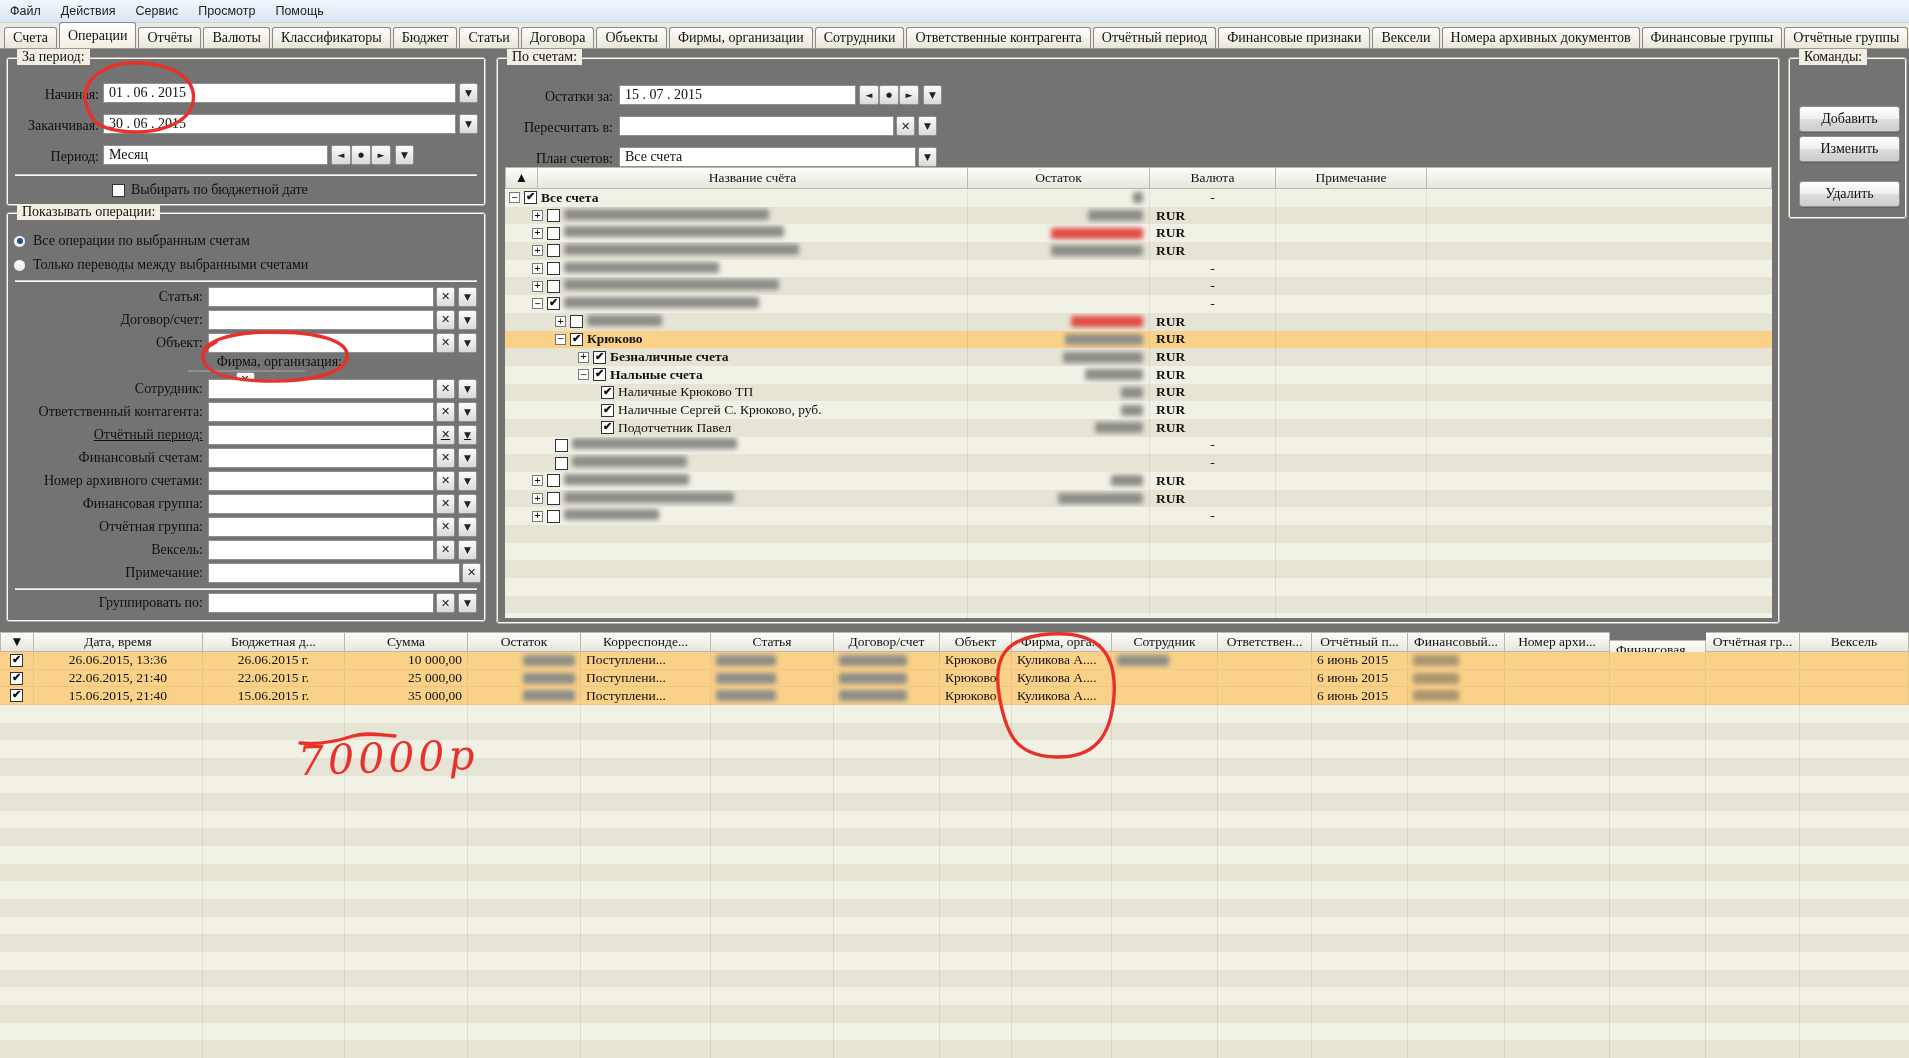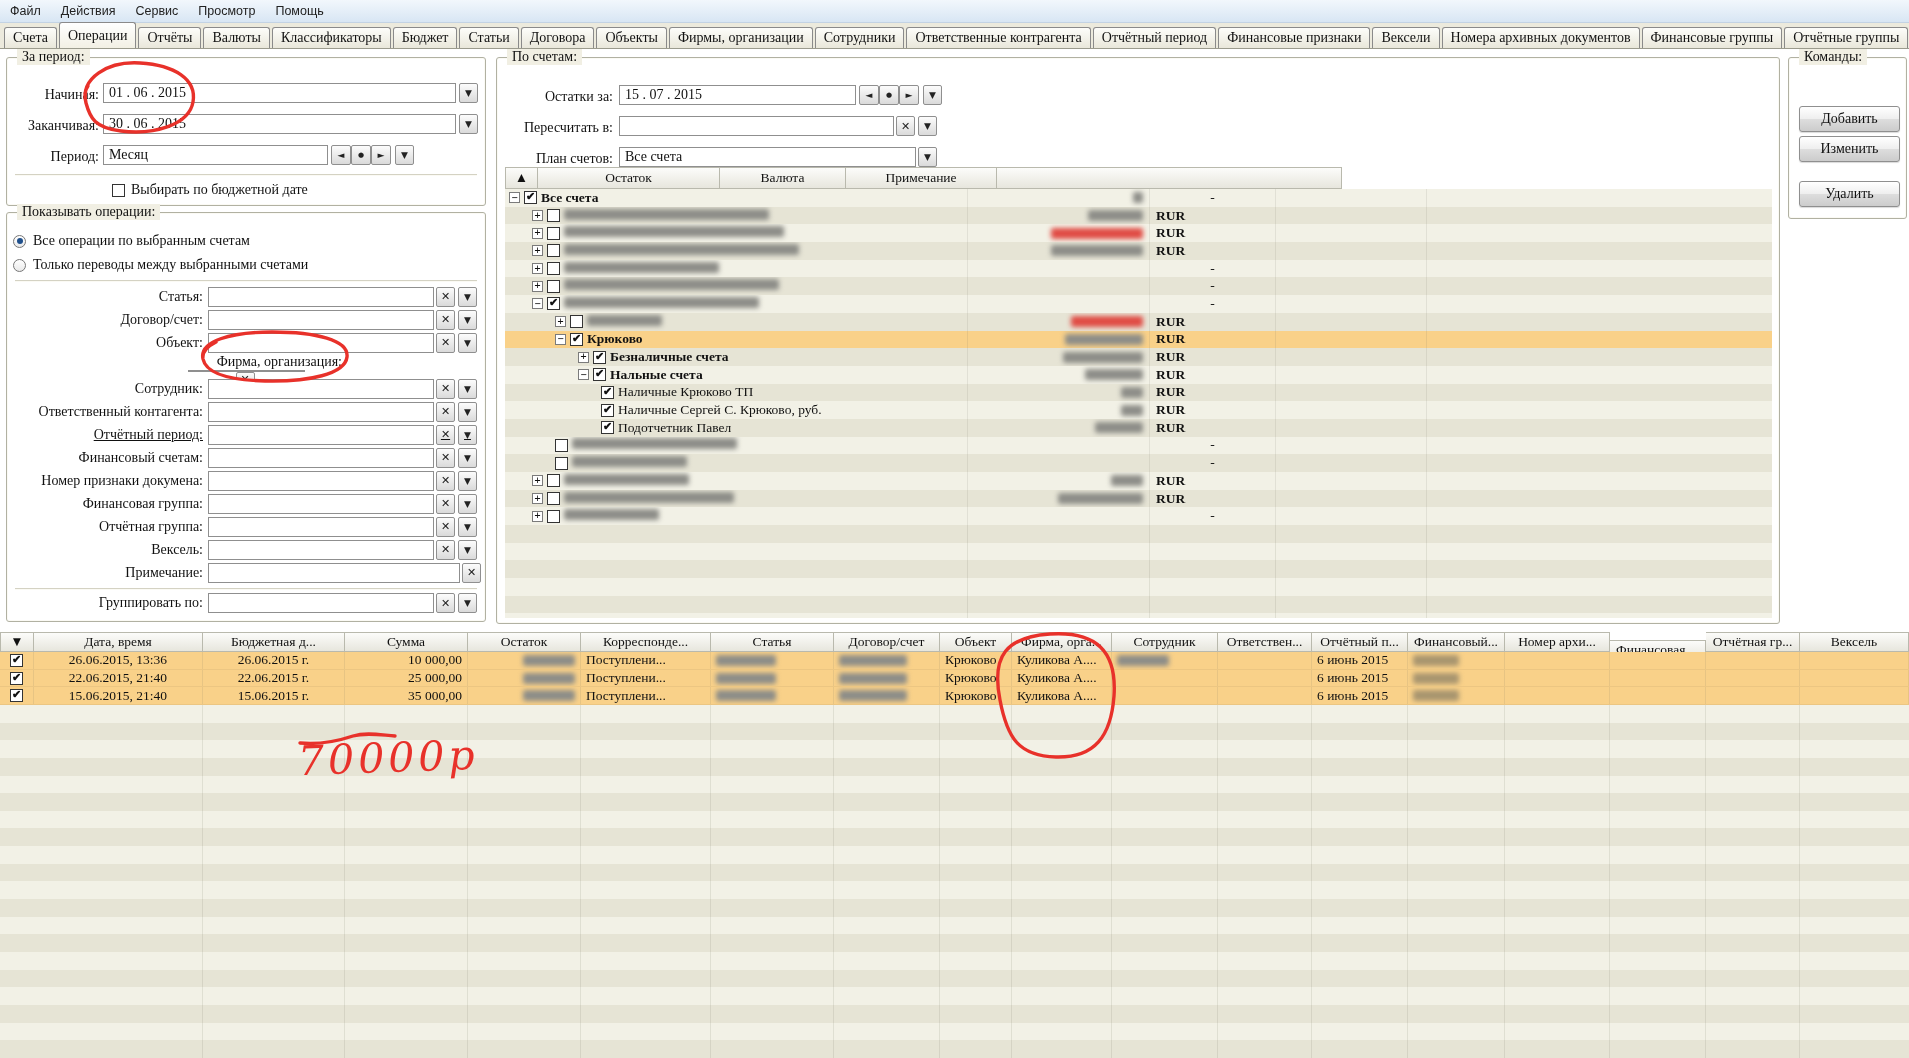--- a/index.html
+++ b/index.html
@@ -1,16 +1,16 @@
 <!DOCTYPE html>
 <html><head>
 <meta charset="utf-8">
 <style>
   html,body{margin:0;padding:0;background:#888;}
-  #app{position:relative;width:1909px;height:1058px;background:#ffffff;overflow:hidden;
+  #app{position:relative;width:1909px;height:1058px;background:#737373;overflow:hidden;
        font-family:"Liberation Serif", serif;color:#111;font-size:14px;}
   
   #menubar{position:absolute;left:0;top:0;width:100%;height:22px;
     background:linear-gradient(#f2f7fc,#d8e6f4);border-bottom:1px solid #c3d3e4;
     display:flex;align-items:center;font-family:"Liberation Sans",sans-serif;font-size:12.5px;color:#222;}
   .menu-item{padding:0 10px;height:100%;display:flex;align-items:center;cursor:default;}
   
   #tabbar{position:absolute;left:0;top:23px;width:100%;height:26px;display:flex;align-items:flex-end;
     padding-left:4px;box-sizing:border-box;border-bottom:1px solid #9b9b8d;background:#eceadd;}
   .tab{height:20px;display:flex;align-items:center;padding:0 8px;margin-right:2px;
@@ -179,21 +179,21 @@
     <span class="ctl xb" style="width: 19px; margin-left: 2px; font-size: 11px;">✕</span>
     <span class="ctl dd" style="width:19px;margin-left:3px;margin-right:4px;">▼</span>
   </div>
         <div class="row-abs" style="position:relative;height:23px;width:474px;">
     <span class="lbl" style="position:static;width:196px;flex:none;">Финансовый счетам:</span>
     <div class="txt fv" style="flex:1;margin-left:5px;"></div>
     <span class="ctl xb" style="width: 19px; margin-left: 2px; font-size: 11px;">✕</span>
     <span class="ctl dd" style="width:19px;margin-left:3px;margin-right:4px;">▼</span>
   </div>
         <div class="row-abs" style="position:relative;height:23px;width:474px;">
-    <span class="lbl" style="position:static;width:196px;flex:none;">Номер признаки докумена:</span>
+    <span class="lbl" style="position:static;width:196px;flex:none;">Номер архивного счетами:</span>
     <div class="txt fv" style="flex:1;margin-left:5px;"></div>
     <span class="ctl xb" style="width: 19px; margin-left: 2px; font-size: 11px;">✕</span>
     <span class="ctl dd" style="width:19px;margin-left:3px;margin-right:4px;">▼</span>
   </div>
         <div class="row-abs" style="position:relative;height:23px;width:474px;">
     <span class="lbl" style="position:static;width:196px;flex:none;">Финансовая группа:</span>
     <div class="txt fv" style="flex:1;margin-left:5px;"></div>
     <span class="ctl xb" style="width: 19px; margin-left: 2px; font-size: 11px;">✕</span>
     <span class="ctl dd" style="width:19px;margin-left:3px;margin-right:4px;">▼</span>
   </div>
@@ -243,20 +243,21 @@
     </div>
     <span class="lbl" style="left:0px;width:116px;top:93px;">План счетов:</span>
     <div class="row-abs" style="left:122px;top:89px;">
       <div class="txt" style="width:297px;">Все счета</div>
       <span class="ctl dd" style="width:19px;margin-left:2px;">▼</span>
     </div>
   </div>
 
   <div id="tree-header" class="hdr" style="left:505px;top:167px;">
       <div class="hcell" style="width: 33px; height: 22px;">▲</div>
+      <div class="hcell" style="width: 430px; height: 22px;">Название счёта</div>
       <div class="hcell" style="width: 182px; height: 22px;">Остаток</div>
       <div class="hcell" style="width: 126px; height: 22px;">Валюта</div>
       <div class="hcell" style="width: 151px; height: 22px;">Примечание</div>
       <div class="hcell" style="width: 345px; height: 22px;"></div>
     </div>
   <div id="tree-body" style="position:absolute;left:505px;top:189px;width:1267px;">
       <div class="trow light" style="width:1267px;height:17.7px;">
     <div class="tcell name" style="width:463px;padding-left:4px;">
       <span class="ind" style="flex: 0 0 auto; width: 0px;"></span>
       <span class="exp">−</span>

